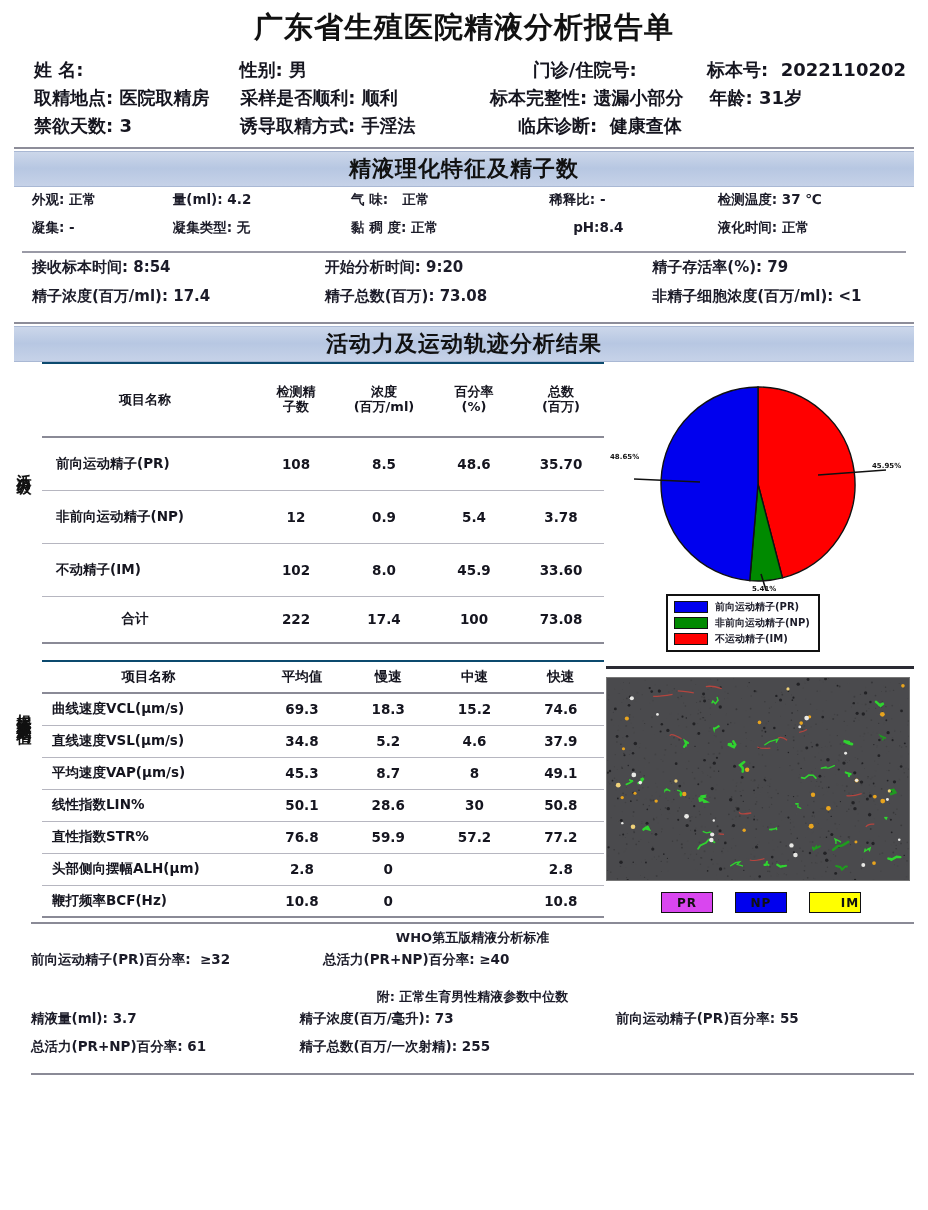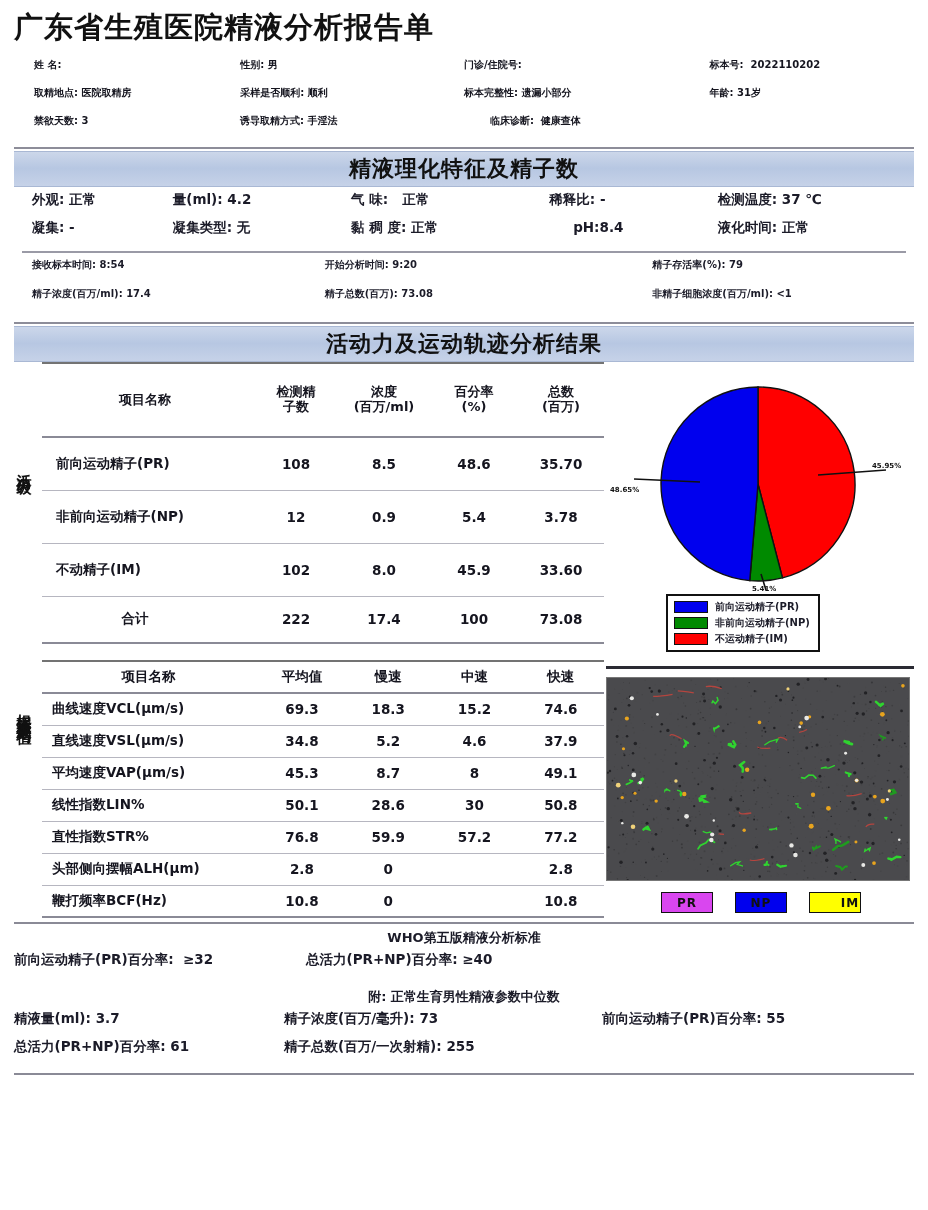--- a/index.html
+++ b/index.html
@@ -9,39 +9,39 @@
     background: #ffffff;
     font-family: "DejaVu Sans", "Liberation Sans", sans-serif;
     color: #1b1b28;
     position: relative;
     overflow: hidden;
   }
   .page { width:928px; height:1210px; position:relative; padding:0 14px; }
 
   
   .doc-title {
-    text-align:left;
+    text-align:center;
     font-size: 29px;
     font-weight: bold;
     letter-spacing: 1px;
     padding-top: 8px;
     padding-bottom: 6px;
     color:#111;
     font-family:"DejaVu Sans","Liberation Sans",sans-serif;
   }
 
   
   .info-block { padding: 4px 8px 2px 8px; }
-  .info-row { display:flex; align-items:baseline; height:28px; font-size:10px; font-weight:bold; }
+  .info-row { display:flex; align-items:baseline; height:28px; font-size:18px; font-weight:bold; }
   .cell { white-space:nowrap; }
   .lbl { color:#15151f; }
   .val { color:#15151f; }
   .c1 { width:222px; padding-left:12px; }
   .c2 { width:228px; }
-  .c3 { width:250px; }
+  .c3 { width:250px;text-align:center; }
   .c4 { width:200px; }
 
   
   .rule { height:2px; background:#8d8d99; margin:3px 0 0 0; }
   .sec-bar {
     background: linear-gradient(to bottom, #ccd7ea 0%, #b7c7e2 48%, #c6d2e8 100%);
     border-top:1px solid #a9b8d4;
     border-bottom:1px solid #a9b8d4;
     height: 36px;
     display:flex; align-items:center; justify-content:center;
@@ -52,35 +52,35 @@
   
   .phys { padding: 4px 8px 0 8px; }
   .phys-row { display:flex; height:28px; align-items:baseline; font-size:13.5px; font-weight:bold; }
   .p1 { width:152px; padding-left:10px;}
   .p2 { width:180px; }
   .p3 { width:200px; }
   .p4 { width:170px; }
   .p5 { width:190px; }
   .thin-rule { height:2px; background:#9a9aa6; margin:4px 8px 0 8px; }
   .phys2 { padding: 5px 8px 3px 8px; }
-  .phys2-row { display:flex; height:29px; align-items:baseline; font-size:10px; font-weight:bold; }
+  .phys2-row { display:flex; height:29px; align-items:baseline; font-size:15px; font-weight:bold; }
   .q1 { width:310px; padding-left:10px;}
   .q2 { width:305px; }
   .q3 { width:290px; }
 
   
   .main { display:flex; }
   .left-col { width: 600px; position:relative; }
   .right-col { width: 314px; position:relative; }
 
   
   table.data { border-collapse:collapse; width: 562px; margin-left:28px; font-size:13.5px; font-weight:bold; }
   table.data th, table.data td { padding:0; text-align:center; color:#15151f; }
   table.data thead th { font-weight:bold; vertical-align:middle; }
-  .t-head-top { border-top:2px solid #737373; }
+  .t-head-top { border-top:2px solid #0c4a6e; }
   .t-head-bot { border-bottom:2px solid #8a8a96; }
   .row-line td { border-bottom:1px solid #b6b6c0; }
   .row-thick td { border-bottom:2px solid #8a8a96; }
   .col-name { text-align:left !important; padding-left:14px !important; width:212px; }
   .col-n { width:84px; }
   .col-c { width:92px; }
   .col-p { width:88px; }
   .col-t { width:86px; }
 
   .hd2 { font-size:13px; line-height:1.15; }
@@ -130,21 +130,21 @@
   .badge {
     width:52px; height:21px; border:1px solid #111;
     display:flex; align-items:center; justify-content:center;
     font-size:12px; font-weight:bold; letter-spacing:1px;
   }
   .badge-pr { background:#d946ef; color:#111; }
   .badge-np { background:#0000ee; color:#111; }
   .badge-im { background:#ffff00; color:#111;padding-left:30px; }
 
   
-  .who { margin-top:4px; }
+  .who { margin-top:4px;margin-left:17px; }
   .who-rule { height:2px; background:#8a8a96; margin:0 0 0 0; }
   .who-title { text-align:center; font-size:13px; font-weight:bold; padding:5px 0 4px 0; }
   .who-row { display:flex; font-size:13.5px; font-weight:bold; height:28px; align-items:baseline; }
   .w1 { width:240px; }
   .w2 { width:218px; }
   .w3 { width:250px; }
   .w4 { width:200px; }
   .m1 { width:270px; }
   .m2 { width:318px; }
   .m3 { width:300px; }
@@ -445,21 +445,21 @@
               <path d="M 100 100 L 124.4450597469254 193.86926575812367 A 97 97 0 0 1 91.75249102848973 196.64873820058313 Z" fill="#008a00" stroke="#111" stroke-width="1.4"></path>
               <path d="M 100 100 L 91.75249102848973 196.64873820058313 A 97 97 0 0 1 99.99999999999999 3 Z" fill="#0000ee" stroke="#111" stroke-width="1.4"></path>
             </g>
         </svg>
 
         <svg style="position:absolute;left:0;top:0;width:314px;height:232px;pointer-events:none;">
           <line x1="96" y1="120" x2="30" y2="117" stroke="#111" stroke-width="1.6"></line>
           <line x1="214" y1="113" x2="282" y2="108" stroke="#111" stroke-width="1.6"></line>
           <line x1="157" y1="212" x2="162" y2="228" stroke="#111" stroke-width="1.6"></line>
         </svg>
-        <div class="pie-lbl" style="left:6px; top:124px;">48.65%</div>
+        <div class="pie-lbl" style="left:6px; top:91px;">48.65%</div>
         <div class="pie-lbl" style="left:268px; top:100px;">45.95%</div>
         <div class="pie-lbl" style="left:148px; top:223px;">5.41%</div>
 
         <div class="legend">
           <div class="legend-item">
             <span class="swatch" style="background:#0000ee;"></span>
             <span>前向运动精子(PR)</span>
           </div>
           <div class="legend-item">
             <span class="swatch" style="background:#008a00;"></span>

